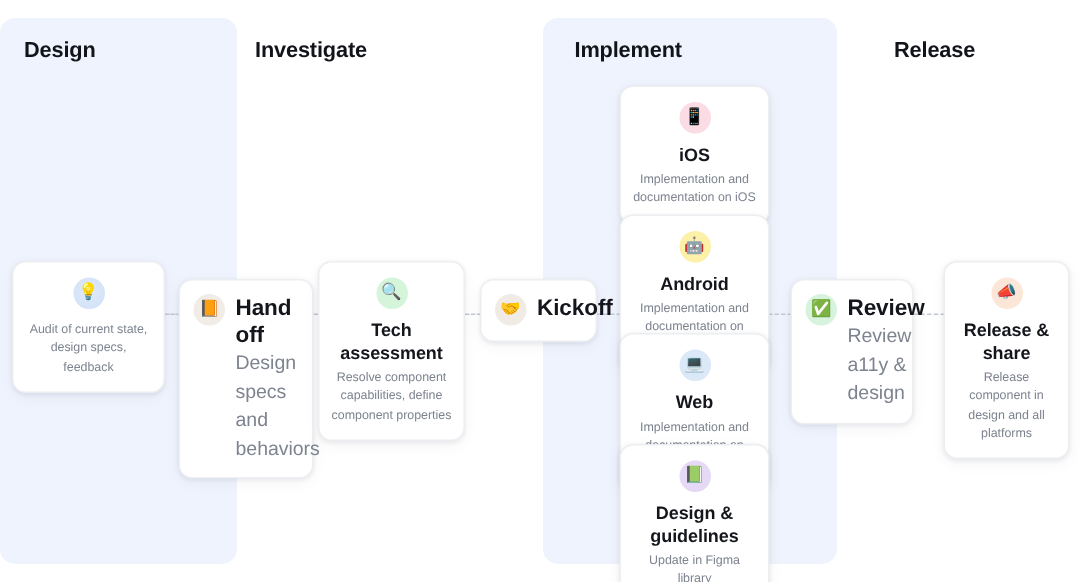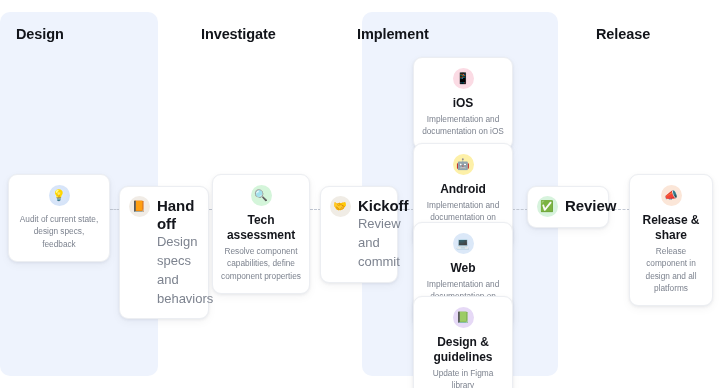--- a/index.html
+++ b/index.html
@@ -38,22 +38,22 @@
   .col-title {
     position: absolute;
     top: 26px;
     font-size: 14.5px;
     font-weight: bold;
     color: #12141a;
     letter-spacing: -0.1px;
     white-space: nowrap;
   }
   #title-design      { left: 16px;  }
-  #title-investigate { left: 170px; margin-left: 31px; }
-  #title-implement   { left: 357px; }
+  #title-investigate { left: 170px; }
+  #title-implement   { left: 383px; }
   #title-release     { left: 596px; }
 
   
   .dash-h {
     position: absolute;
     height: 0;
     border-top: 1px dashed #c3c9d4;
     top: 209px;
   }
   .dash-v {
@@ -192,21 +192,20 @@
   <div class="card v" id="card-tech-assessment">
     <div class="c-icon ic-green">🔍</div>
     <div class="c-title">Tech assessment</div>
     <div class="c-desc">Resolve component capabilities, define component properties</div>
   </div>
 
   <div class="card h" id="card-kickoff">
     <div class="c-icon ic-cream">🤝</div>
     <div class="c-body">
       <div class="c-title">Kickoff</div>
-      <div class="c-desc">Review and commit</div>
     </div>
   </div>
 
   <div class="card v" id="card-ios">
     <div class="c-icon ic-pink">📱</div>
     <div class="c-title">iOS</div>
     <div class="c-desc">Implementation and documentation on iOS</div>
   </div>
 
   <div class="card v" id="card-android">
@@ -224,20 +223,21 @@
   <div class="card v" id="card-design-guidelines">
     <div class="c-icon ic-purple">📗</div>
     <div class="c-title">Design &amp; guidelines</div>
     <div class="c-desc">Update in Figma library</div>
   </div>
 
   <div class="card h" id="card-review">
     <div class="c-icon ic-mint">✅</div>
     <div class="c-body">
       <div class="c-title">Review</div>
+      <div class="c-desc">Review a11y &amp; design</div>
     </div>
   </div>
 
   <div class="card v" id="card-release-share">
     <div class="c-icon ic-peach">📣</div>
     <div class="c-title">Release &amp; share</div>
     <div class="c-desc">Release component in design and all platforms</div>
   </div>
 
 </div>

